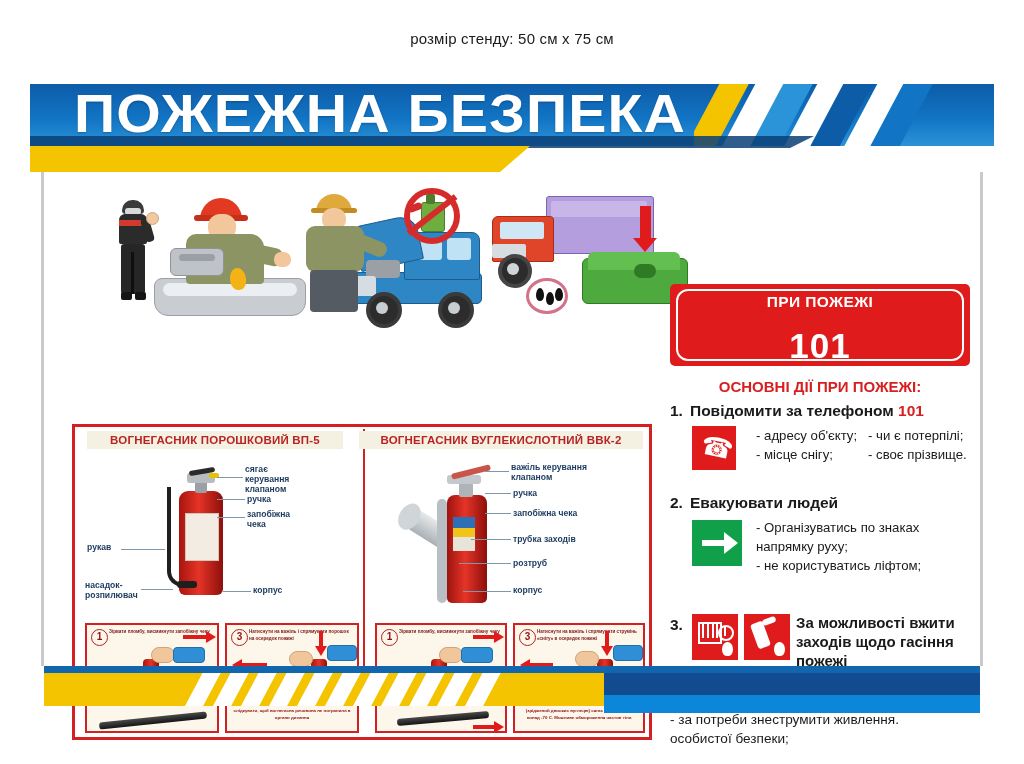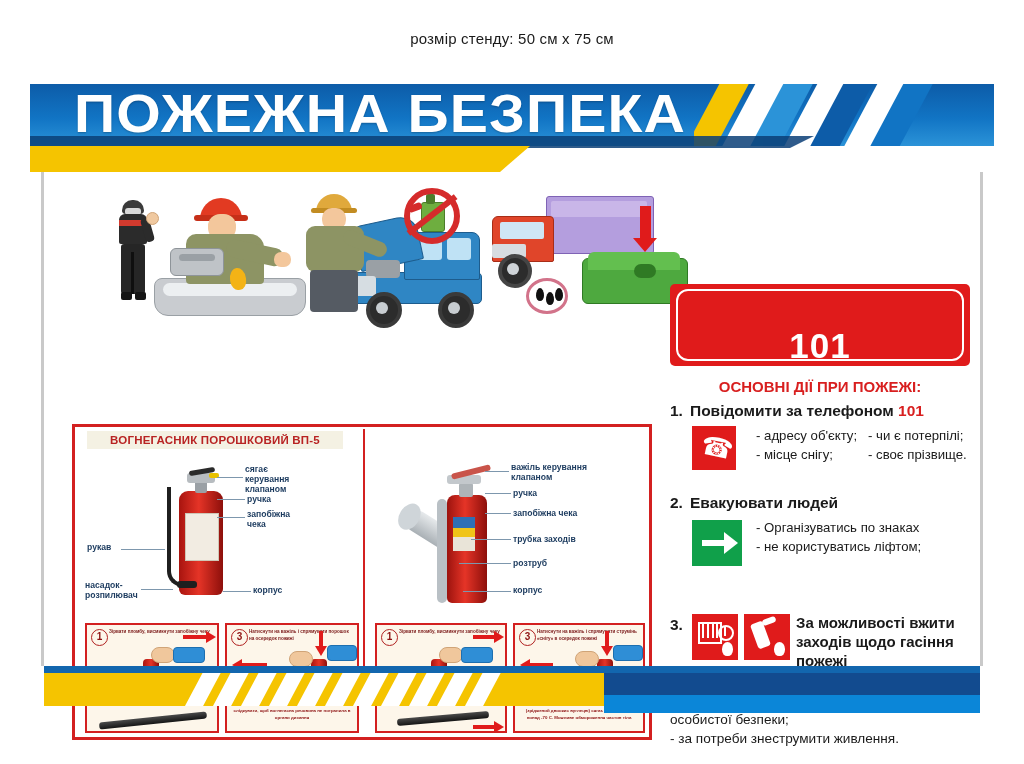--- a/index.html
+++ b/index.html
@@ -382,20 +382,21 @@
         <div class="body2"></div>
         <div class="top2"></div>
         <div class="cap"></div>
       </div>
     </div>
 
     <div class="expanel">
       <div class="ex-divider"></div>
 
       <div class="ex-head l">ВОГНЕГАСНИК ПОРОШКОВИЙ ВП-5</div>
+      <div class="ex-head r">ВОГНЕГАСНИК ВУГЛЕКИСЛОТНИЙ ВВК-2</div>
 
       <div class="exbox l">
         <div class="pext">
           <div class="hose"></div>
           <div class="cyl"></div>
           <div class="lblpaper"></div>
           <div class="neck"></div>
           <div class="valve"></div>
           <div class="lever"></div>
           <div class="pin"></div>
@@ -508,20 +509,21 @@
           <div class="warnttl">УВАГА!</div>
           <div class="warntxt">При виході з розтруба вогнегасна речовина (зріджений двоокис вуглецю) сягає температури понад -70 С. Можливе обмороження частин тіла</div>
         </div>
       </div>
     </div>
 
     <div class="rcol">
 
       <div class="callbox">
         <div class="inner"></div>
+        <div class="l1">ПРИ ПОЖЕЖІ</div>
         <div class="num">101</div>
       </div>
 
       <div class="mainttl">ОСНОВНІ ДІЇ ПРИ ПОЖЕЖІ:</div>
 
       <div class="step-row" style="top:214px;height:84px;">
         <div class="st-num">1.</div>
         <div class="st-head">
           <span>Повідомити за телефоном</span>
           <span class="red">101</span>
@@ -542,42 +544,43 @@
       </div>
 
       <div class="step-row" style="top:306px;height:92px;">
         <div class="st-num">2.</div>
         <div class="st-head">Евакуювати людей</div>
         <div class="pic-exit">
           <div class="arr"></div>
         </div>
         <div class="bullets">
           <div>- Організуватись по знаках</div>
+          <div>напрямку руху;</div>
           <div>- не користуватись ліфтом;</div>
         </div>
       </div>
 
       <div class="step-row" style="top:404px;height:110px;">
         <div class="st-num" style="top:24px;">3.</div>
         <div class="pic-hydrant">
           <div class="reel"></div>
           <div class="circ"></div>
           <div class="pic-flame"></div>
         </div>
         <div class="pic-exting">
           <div class="bottle"></div>
           <div class="bhead"></div>
           <div class="pic-flame"></div>
         </div>
         <div class="big-head">За можливості вжити заходів щодо гасіння пожежі</div>
         <div class="body-txt" style="top:80px;">
           <div>- Гасити вогнище пожежі підручними засоба-</div>
           <div>ми пожежогасіння, дотримуючись заходів</div>
+          <div>- за потреби знеструмити живлення.</div>
           <div>особистої безпеки;</div>
-          <div>- за потреби знеструмити живлення.</div>
         </div>
       </div>
     </div>
   </div>
 
   <div class="ft-blue-line"></div>
   <div class="ft-yellow">
     <i style="left:150px;"></i>
       <i style="left:178px;"></i>
       <i style="left:206px;"></i>

